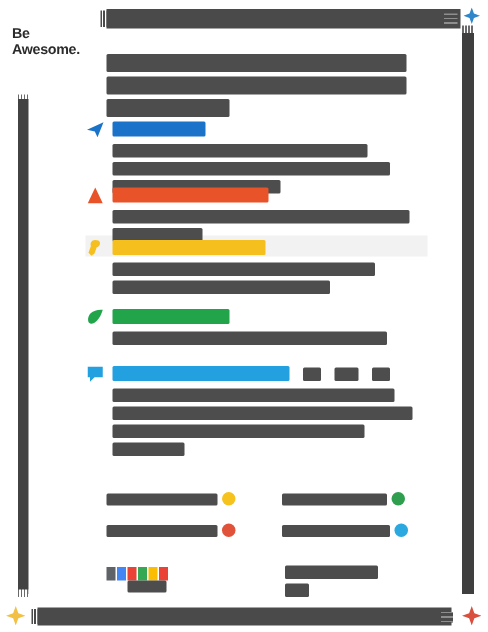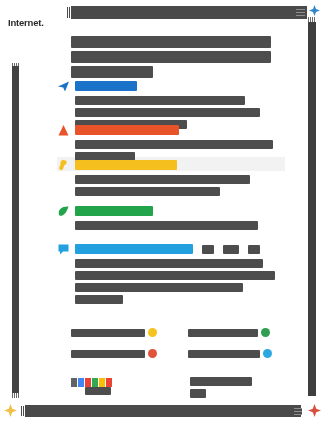--- a/index.html
+++ b/index.html
@@ -173,21 +173,22 @@
 </svg>
 
 <div id="left-rail-top-cap"></div>
 <div id="left-rail"></div>
 <div id="left-rail-bot-cap"></div>
 
 <div id="right-rail-cap"></div>
 <div id="right-rail"></div>
 
 <div id="brand">
-  <div>Internet.</div>
+  <div>Be</div>
+  <div>Awesome.</div>
 </div>
 
 <div id="intro">
     <div class="rb" style="width: 200px; height: 12px;"></div>
     <div class="rb" style="width: 200px; height: 12px;"></div>
     <div class="rb" style="width: 82px; height: 12px;"></div>
   </div>
 
 <div id="highlight-band"></div>
 

